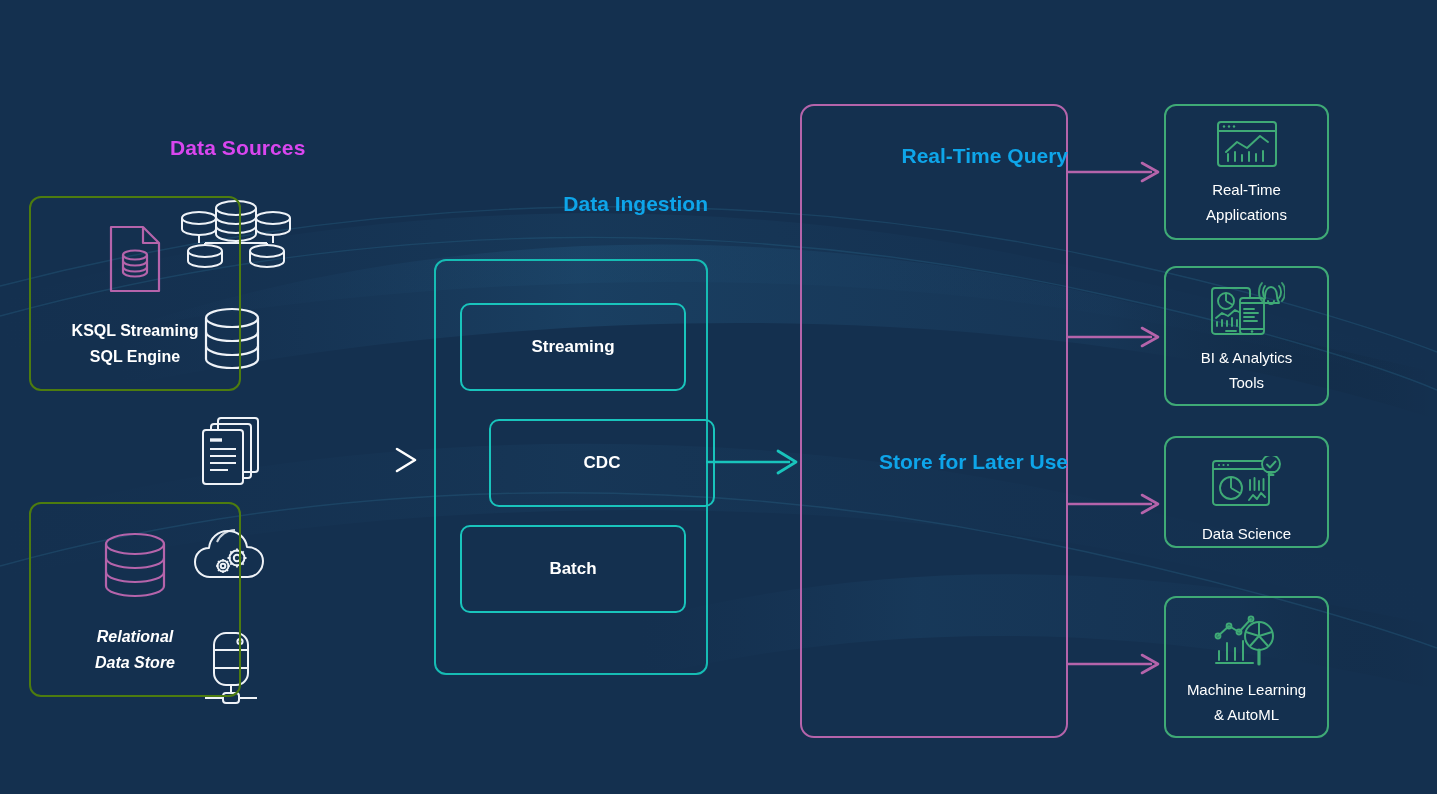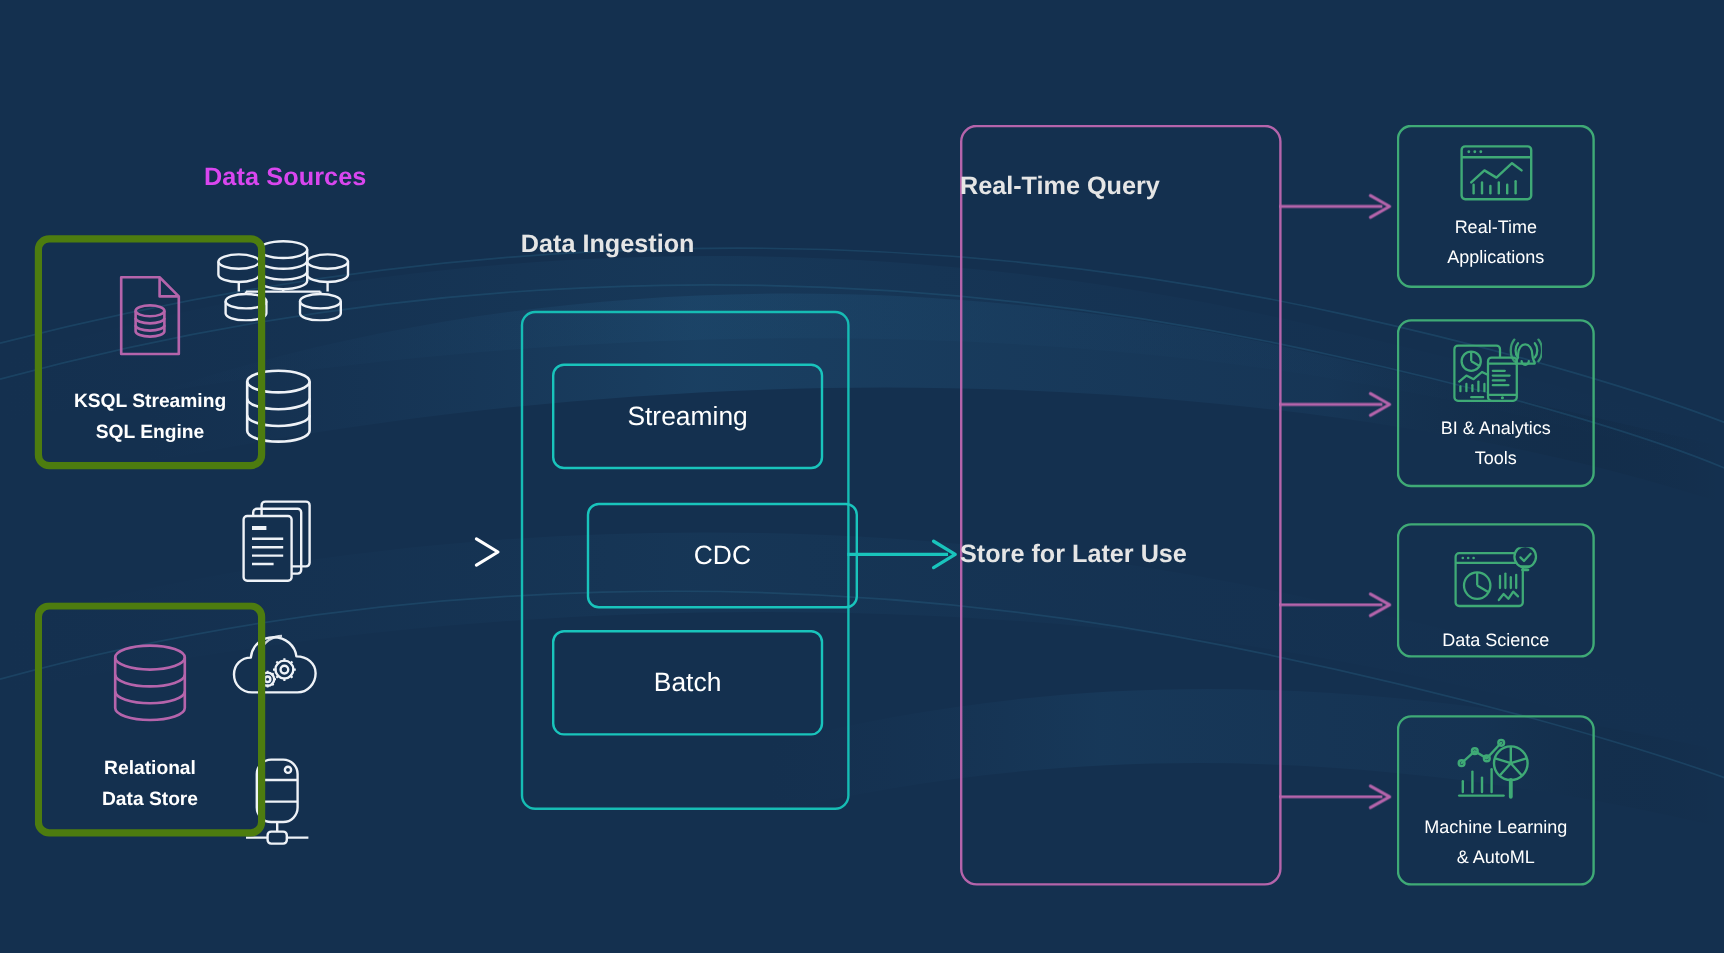--- a/index.html
+++ b/index.html
@@ -29,22 +29,22 @@
     font-size: 21px;
     font-weight: bold;
     color: #d946ef;
     letter-spacing: .1px;
     white-space: nowrap;
   }
   .panel-heading {
     position: absolute;
     font-size: 21px;
     font-weight: bold;
-    color: #e5e5e5;
-    text-align: left;
+    color: #0ea5e9;
+    text-align: right;
     white-space: nowrap;
   }
 
   
   .src-icon {
     position: absolute;
     display: block;
   }
 
   
@@ -61,39 +61,39 @@
     left: 24px;
     width: 226px; height: 88px;
     border: 2px solid #19c4bc;
     border-radius: 10px;
     box-sizing: border-box;
     display: flex;
     align-items: center;
     justify-content: center;
   }
   .ingest-item span {
-    font-size: 22px;
-    font-weight: normal;
+    font-size: 17px;
+    font-weight: bold;
     color: #ffffff;
   }
 
   
   .query-panel {
     position: absolute;
     left: 800px; top: 104px;
     width: 268px; height: 634px;
     border: 2px solid #b564ab;
     border-radius: 14px;
     box-sizing: border-box;
   }
   .query-card {
     position: absolute;
     left: 29px;
-    width: 192px; height: 195px;
-    border: 6px solid #4d7c0f;
+    width: 212px; height: 195px;
+    border: 2px solid #4d7c0f;
     border-radius: 12px;
     box-sizing: border-box;
   }
   .query-card .card-label {
     position: absolute;
     left: 0; right: 0;
     text-align: center;
     font-size: 16px;
     font-weight: bold;
     line-height: 1.65;
@@ -395,21 +395,21 @@
 
   <div class="panel-heading" style="left:800px; top:450px; width:268px;">Store for Later Use</div>
 
   <div class="query-card" style="top:502px;">
     <svg class="card-icon" style="top:28px;" width="68" height="66" viewBox="0 0 68 66" fill="none" stroke="#b564ab" stroke-width="2.2" stroke-linejoin="round">
       <ellipse cx="34" cy="12" rx="29" ry="10"></ellipse>
       <path d="M5 12 v42 a29 10 0 0 0 58 0 v-42"></path>
       <path d="M5 26 a29 10 0 0 0 58 0"></path>
       <path d="M5 40 a29 10 0 0 0 58 0"></path>
     </svg>
-    <div class="card-label" style="top:120px;">
+    <div class="card-label" style="top:120px;font-style:italic;">
       <div>Relational</div>
       <div>Data Store</div>
     </div>
   </div>
 
   <svg class="connector" style="left:1066px; top:152px;" width="104" height="40" viewBox="0 0 104 40">
     <path d="M0 20 H86" stroke="#b564ab" stroke-width="2.4" fill="none"></path>
     <path d="M76 11 L92 20 L76 29" stroke="#b564ab" stroke-width="2.6" fill="none" stroke-linecap="round" stroke-linejoin="round"></path>
   </svg>
   <svg class="connector" style="left:1066px; top:317px;" width="104" height="40" viewBox="0 0 104 40">

